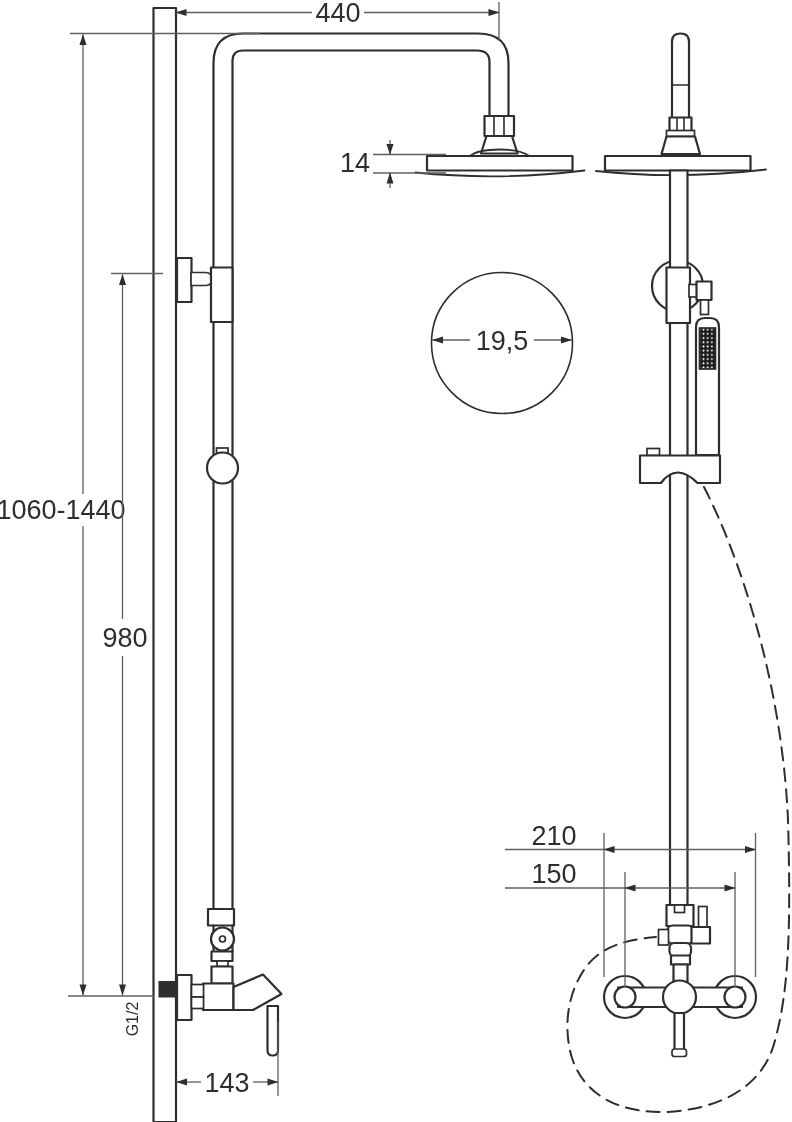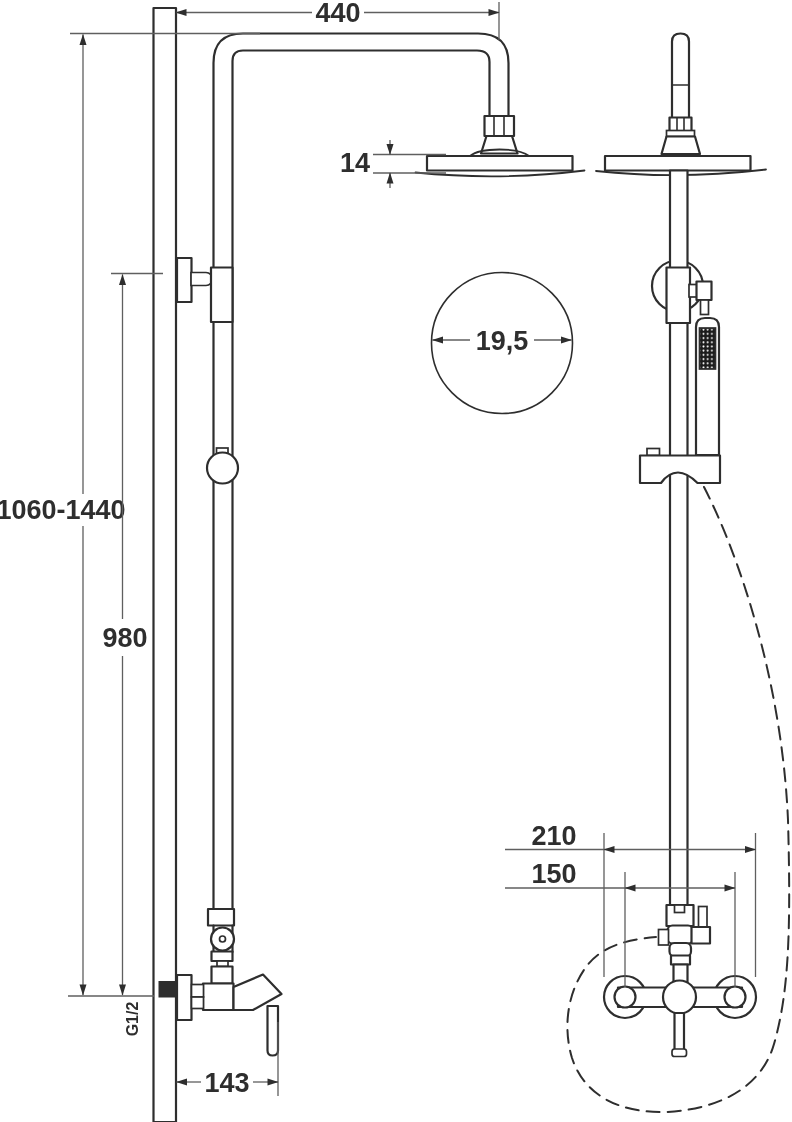--- a/index.html
+++ b/index.html
@@ -1,19 +1,19 @@
 <!DOCTYPE html>
 <html style="--bg: #ffffff; --ink: #2e2e2e; --dim: #5f5f5f;"><head>
 <meta charset="utf-8">
 <style>
   :root{
     --bg:#ffffff; --ink:#2e2e2e; --dim:#5f5f5f;
   }
   html,body{margin:0;padding:0;background:var(--bg);}
-  .stage{width:792px;height:1122px;position:relative;background:var(--bg);font-weight:bold;}
+  .stage{width:792px;height:1122px;position:relative;background:var(--bg);}
   svg{display:block;}
   
   .p2 {stroke:var(--ink);stroke-width:2.2;fill:none;stroke-linecap:round;stroke-linejoin:round;}
   .p2f{stroke:var(--ink);stroke-width:2.2;fill:var(--bg);stroke-linejoin:round;}
   .p1 {stroke:var(--ink);stroke-width:1.6;fill:none;stroke-linecap:round;}
   .p1f{stroke:var(--ink);stroke-width:1.7;fill:var(--bg);}
   .thin{stroke:var(--ink);stroke-width:1.8;fill:none;stroke-linecap:round;}
   
   .dim{stroke:var(--dim);stroke-width:1.3;fill:none;}
   .hose{stroke:var(--ink);stroke-width:2;fill:none;stroke-dasharray:13 8;stroke-linecap:round;}

